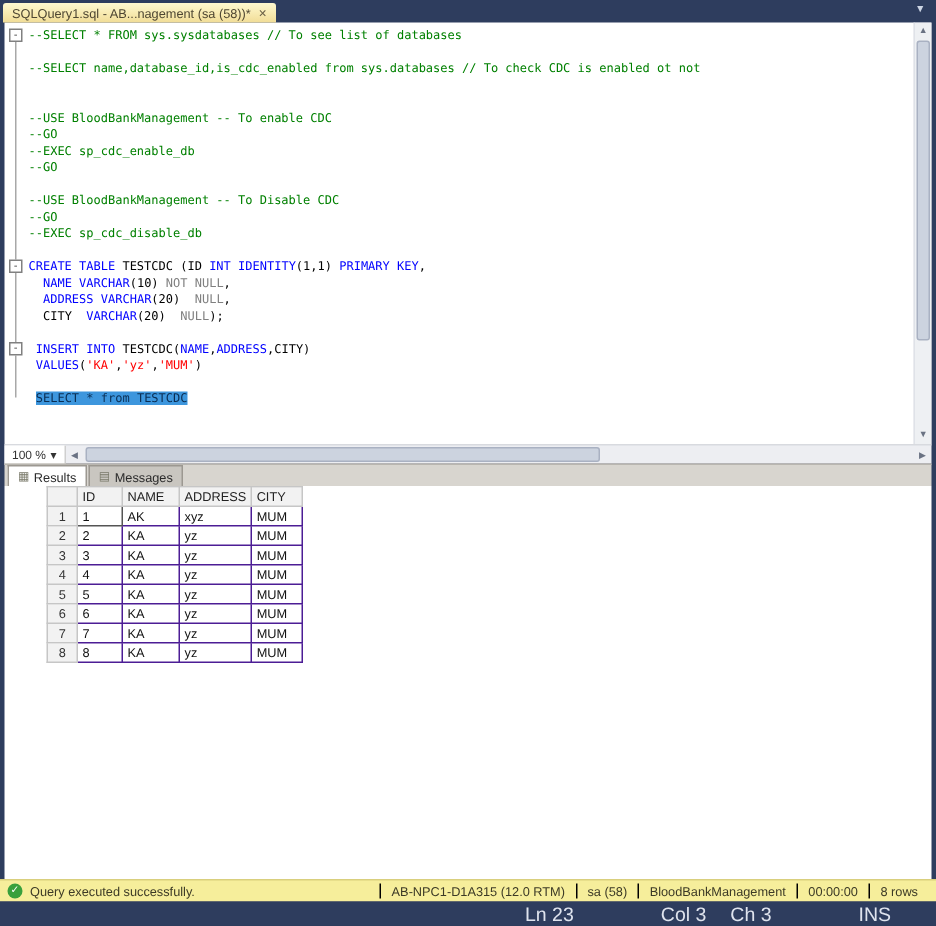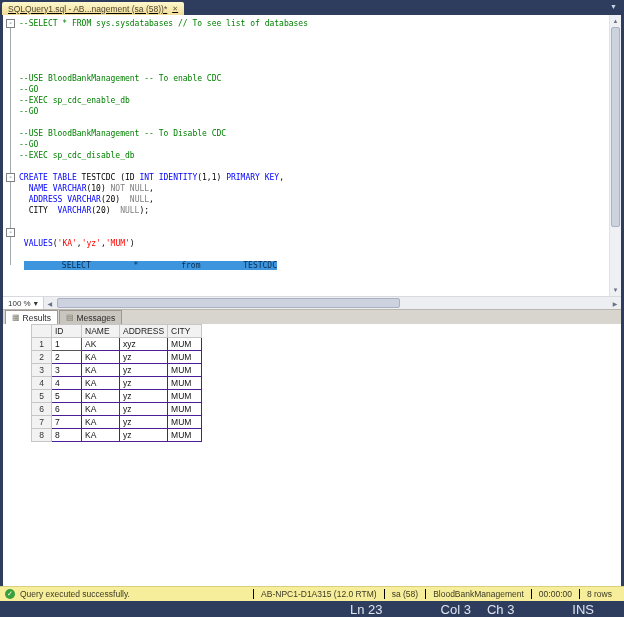--- a/index.html
+++ b/index.html
@@ -1,21 +1,21 @@
 <!DOCTYPE html>
 <html style="--frame: #2e3d5e; --comment: #008000; --keyword: #0000ff; --string: #ff0000; --gray: #808080; --selection: #3d96dd; --status-yellow: #f6ee9b;"><head>
 <meta charset="utf-8">
 <style>
   * { margin:0; padding:0; box-sizing:border-box; }
   html,body { width:624px; height:617px; overflow:hidden; }
   body { font-family:"Liberation Sans", sans-serif; background:var(--frame,#2e3d5e); }
   .window { width:624px; height:617px; display:flex; flex-direction:column; background:var(--frame,#2e3d5e); }
 
   
-  .titlebar { height:15px; position:relative; display:flex; align-items:flex-end; padding-left:2px;text-decoration:underline; }
+  .titlebar { height:15px; position:relative; display:flex; align-items:flex-end; padding-left:2px; }
   .doc-tab { display:inline-flex; align-items:center; gap:5px; height:13px; padding:0 6px;
              background:linear-gradient(#fff9cf,#f1dd97); border-radius:2px 2px 0 0;
              font-size:8.5px; color:#4e4632; white-space:nowrap; }
   .tab-close { color:#6b6147; font-size:7px; }
   .title-chevron { position:absolute; right:7px; top:3px; color:#cdd5e4; font-size:7px; }
 
   
   .editor-wrap { height:281px; margin:0 3px; background:#fff; display:flex; overflow:hidden; }
   .code-scroll { flex:1; position:relative; padding-top:3px; overflow:hidden; }
   .outline-guide { position:absolute; left:7px; top:8px; width:1px; height:242px; background:#a8a8a8; }
@@ -24,21 +24,21 @@
   .gutter-cell { flex:0 0 16px; position:relative; }
   .fold-box { position:absolute; left:3px; top:1px; width:9px; height:9px; border:1px solid #808080;
               background:#fff; font-size:7px; line-height:7px; text-align:center; color:#444; }
   .line-content { white-space:pre; color:#000; }
   .tok-com { color:var(--comment,#008000); }
   .tok-kw  { color:var(--keyword,#0000ff); }
   .tok-id  { color:#000; }
   .tok-gr  { color:var(--gray,#808080); }
   .tok-str { color:var(--string,#ff0000); }
   .selected { background:var(--selection,#3d96dd); }
-  .selected span { color:#0a2d52;padding-left:38px; }
+  .selected span { color:#0a2d52; }
 
   
   .vscroll { flex:0 0 12px; background:#eef0f3; border-left:1px solid #dfe2e8; display:flex; flex-direction:column; }
   .vs-arrow { height:12px; font-size:6px; color:#6a7283; text-align:center; line-height:12px; }
   .vs-thumb { margin:0 1px; height:200px; background:#ccd3df; border:1px solid #a9b1c2; border-radius:2px; }
   .vs-fill { flex:1; }
 
   
   .hscroll-row { height:13px; margin:0 3px; background:#edeef2; border-top:1px solid #d8dadf;
                  display:flex; align-items:center; }
@@ -109,20 +109,21 @@
               <span class="fold-box">-</span>
             </span>
             <span class="line-content"><span><span class="tok-com">--SELECT * FROM sys.sysdatabases // To see list of databases</span></span></span>
           </div>
           <div class="code-line">
             <span class="gutter-cell"></span>
             <span class="line-content"><span></span></span>
           </div>
           <div class="code-line">
             <span class="gutter-cell"></span>
+            <span class="line-content"><span><span class="tok-com">--SELECT name,database_id,is_cdc_enabled from sys.databases // To check CDC is enabled ot not</span></span></span>
           </div>
           <div class="code-line">
             <span class="gutter-cell"></span>
             <span class="line-content"><span></span></span>
           </div>
           <div class="code-line">
             <span class="gutter-cell"></span>
             <span class="line-content"><span></span></span>
           </div>
           <div class="code-line">
@@ -180,20 +181,21 @@
             <span class="line-content">  <span><span class="tok-id">CITY  </span><span class="tok-kw">VARCHAR</span><span class="tok-id">(20)  </span><span class="tok-gr">NULL</span><span class="tok-id">);</span></span></span>
           </div>
           <div class="code-line">
             <span class="gutter-cell"></span>
             <span class="line-content"><span></span></span>
           </div>
           <div class="code-line">
             <span class="gutter-cell">
               <span class="fold-box">-</span>
             </span>
+            <span class="line-content"> <span><span class="tok-kw">INSERT INTO</span><span class="tok-id"> TESTCDC(</span><span class="tok-kw">NAME</span><span class="tok-id">,</span><span class="tok-kw">ADDRESS</span><span class="tok-id">,CITY)</span></span></span>
           </div>
           <div class="code-line">
             <span class="gutter-cell"></span>
             <span class="line-content"> <span><span class="tok-kw">VALUES</span><span class="tok-id">(</span><span class="tok-str">'KA'</span><span class="tok-id">,</span><span class="tok-str">'yz'</span><span class="tok-id">,</span><span class="tok-str">'MUM'</span><span class="tok-id">)</span></span></span>
           </div>
           <div class="code-line">
             <span class="gutter-cell"></span>
             <span class="line-content"><span></span></span>
           </div>
           <div class="code-line">

